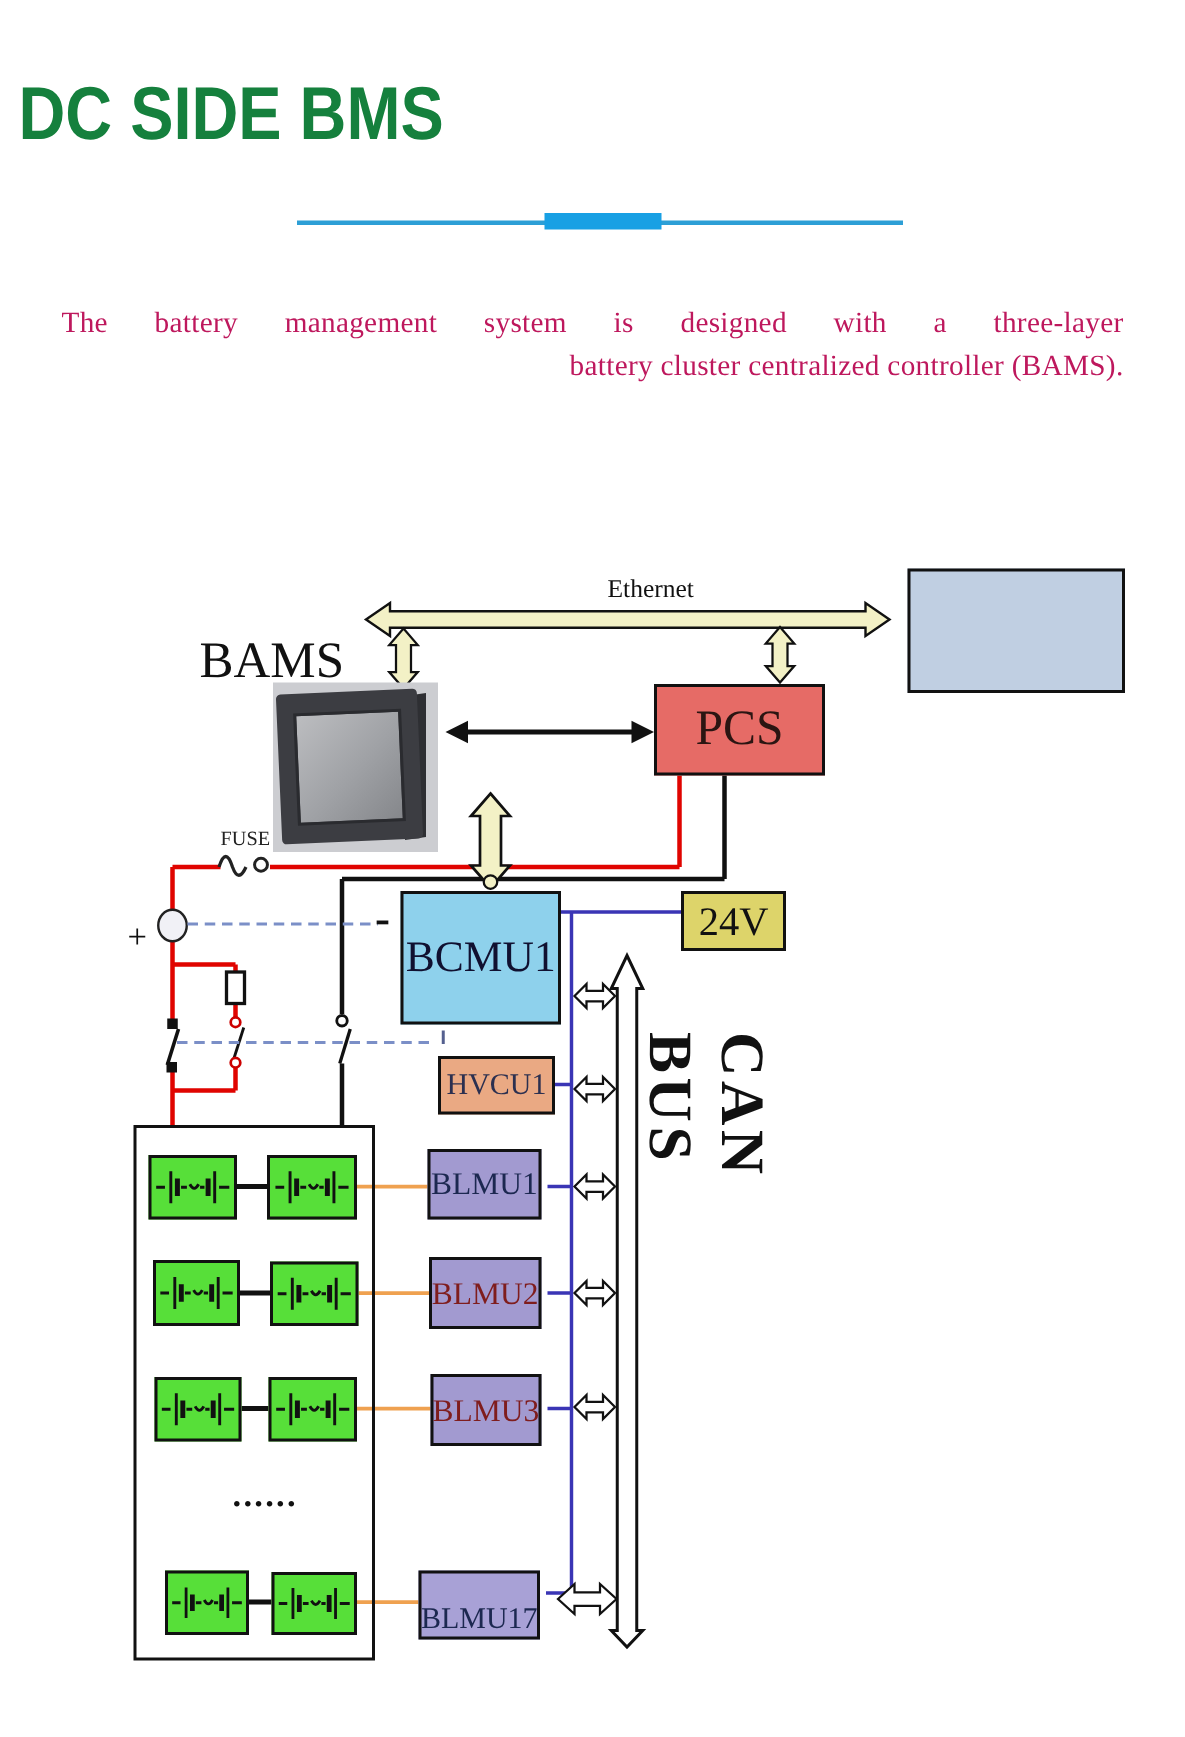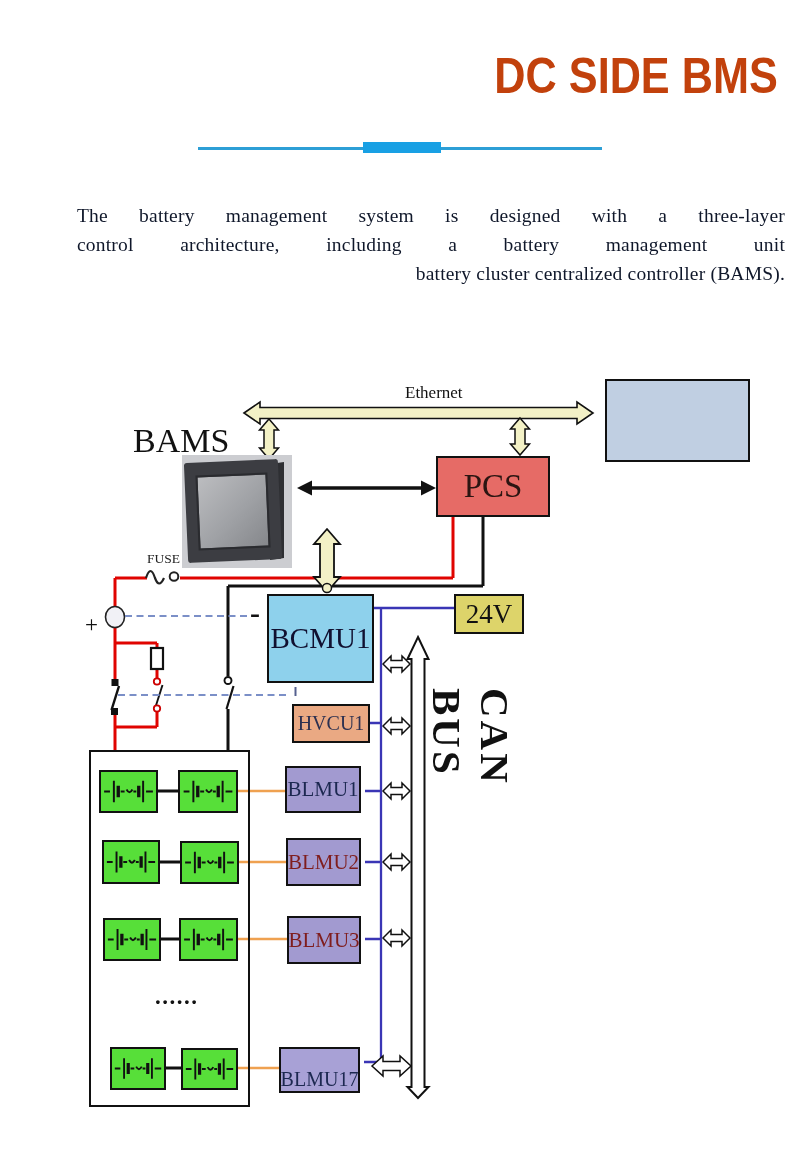--- a/index.html
+++ b/index.html
@@ -1,25 +1,25 @@
 <!DOCTYPE html>
 <html><head>
 <meta charset="utf-8">
 <style>
   html,body{margin:0;padding:0;background:#ffffff;}
   .page{position:relative;width:790px;height:1158px;background:#fff;overflow:hidden;
         font-family:"Liberation Serif", serif;}
   .abs{position:absolute;}
-  .title{width:790px;text-align:right;top:48px;left:0;
-         font-family:"Liberation Sans", sans-serif;font-weight:bold;font-size:47px;color:#c2410c;}
+  .title{width:790px;text-align:left;top:48px;left:0;
+         font-family:"Liberation Sans", sans-serif;font-weight:bold;font-size:47px;color:#15803d;}
   .title span{display:inline-block;transform:scale(0.92,1.06);}
   .divider-thin{left:198px;top:147px;width:404px;height:3px;background:#2d9fd6;}
   .divider-thick{left:363px;top:142px;width:78px;height:11px;background:#18a0e4;}
-  .intro{left:41px;top:201px;width:708px;font-size:19.5px;line-height:29px;color:#0f172a;
-         letter-spacing:0.2px;margin-left:36px;}
+  .intro{left:41px;top:201px;width:708px;font-size:19.5px;line-height:29px;color:#be185d;
+         letter-spacing:0.2px;}
   .intro .jline{text-align:justify;text-align-last:justify;}
   .intro .lline{text-align:right;}
   .box{border:2.5px solid #111;box-sizing:border-box;display:flex;align-items:center;
        justify-content:center;font-family:"Liberation Serif", serif;}
   .lbl{font-family:"Liberation Serif", serif;color:#111;white-space:nowrap;}
   .gmod{background:#57df39;border:2.5px solid #111;box-sizing:border-box;}
   .gmod svg{display:block;width:100%;height:100%;}
   .canbus{writing-mode:vertical-rl;font-family:"Liberation Serif", serif;font-weight:bold;
           font-size:41px;color:#111;letter-spacing:3px;}
   .monitor-patch{background:linear-gradient(150deg,#dcddе0 0%,#d3d4d8 40%,#bfc0c5 100%);
@@ -36,21 +36,20 @@
 
   <div class="abs title">
     <span>DC SIDE BMS</span>
   </div>
 
   <div class="abs divider-thin"></div>
   <div class="abs divider-thick"></div>
 
   <div class="abs intro">
     <div class="jline">The battery management system is designed with a three-layer</div>
-    <div class="jline">control architecture, including a battery management unit</div>
     <div class="lline">battery cluster centralized controller (BAMS).</div>
   </div>
 
   <svg class="abs" style="left:0;top:0;" width="790" height="1158" viewBox="0 0 790 1158">
 
     <polygon points="244,413 260,402 260,407.5 577,407.5 577,402 593,413 577,424 577,418.5 260,418.5 260,424" fill="#f3f1c6" stroke="#111" stroke-width="1.6"></polygon>
 
     <polygon points="269,419 278.5,430 274,430 274,448 278.5,448 269,459 259.5,448 264,448 264,430 259.5,430" fill="#f3f1c6" stroke="#111" stroke-width="1.5"></polygon>
 
     <polygon points="520,418 529.5,429 525,429 525,444 529.5,444 520,455 510.5,444 515,444 515,429 510.5,429" fill="#f3f1c6" stroke="#111" stroke-width="1.5"></polygon>

